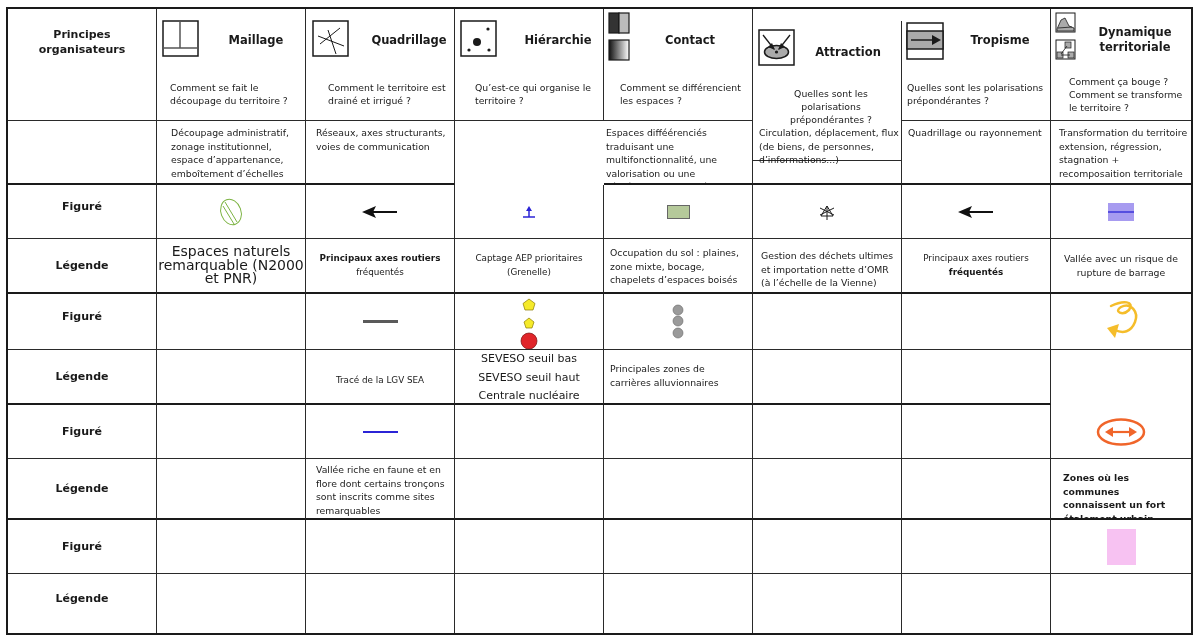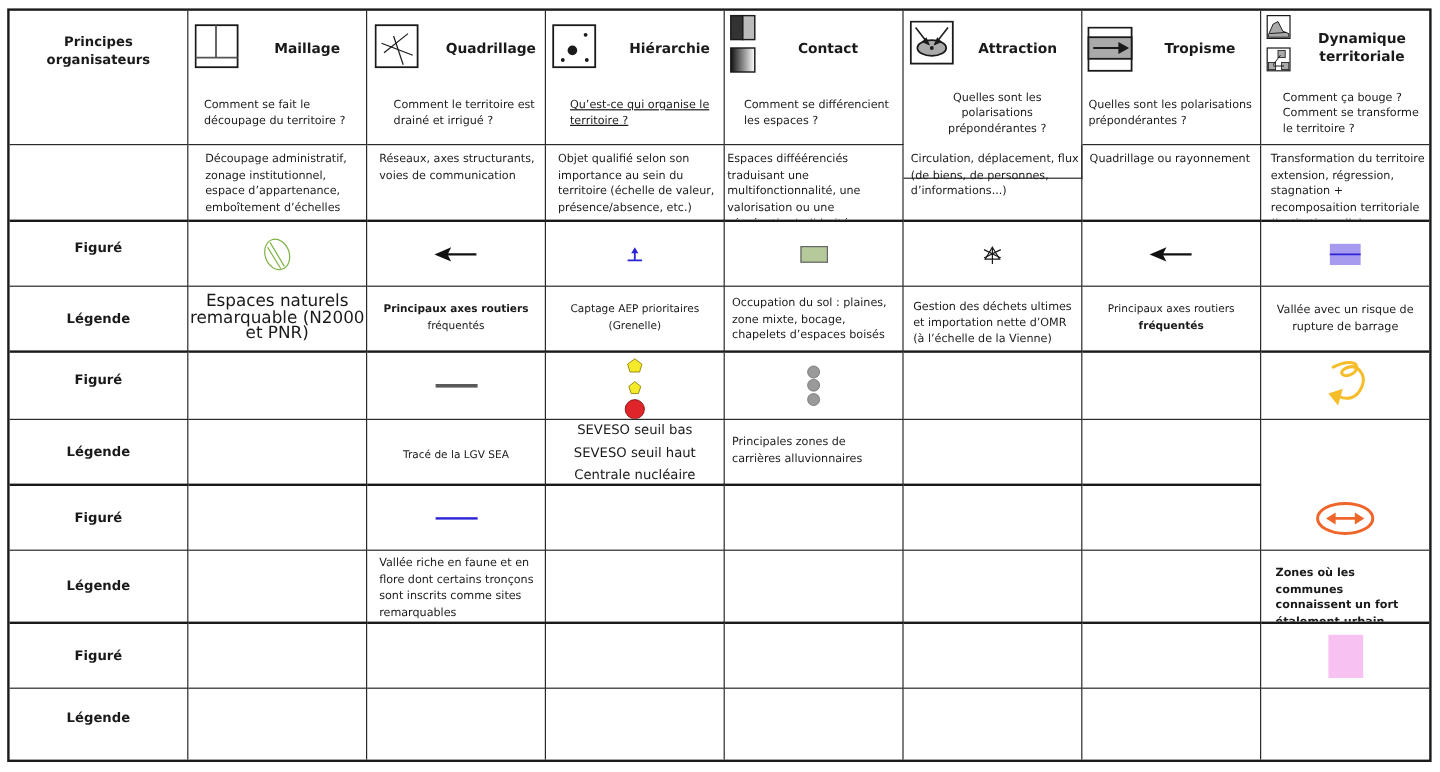--- a/index.html
+++ b/index.html
@@ -48,40 +48,40 @@
 
   <div class="cell" style="left:447px;top:0;width:149px;height:112px;">
     <svg class="icon" style="left:5px;top:11px" width="38" height="38">
       <rect x="1" y="1" width="35" height="35" fill="#fff" stroke="#1a1a1a" stroke-width="1.5"></rect>
       <circle cx="17" cy="22" r="4" fill="#1a1a1a"></circle>
       <circle cx="28" cy="9" r="1.6" fill="#1a1a1a"></circle>
       <circle cx="9" cy="30" r="1.6" fill="#1a1a1a"></circle>
       <circle cx="29" cy="30" r="1.6" fill="#1a1a1a"></circle>
     </svg>
     <div class="hdr-title" style="left:58px;top:24px;width:90px;">Hiérarchie</div>
-    <div class="hdr-q" style="left:20px;top:72px;width:125px;text-decoration:underline;">Qu’est-ce qui organise le territoire ?</div>
+    <div class="hdr-q" style="left:20px;top:72px;width:125px;">Qu’est-ce qui organise le territoire ?</div>
   </div>
 
   <div class="cell" style="left:596px;top:0;width:149px;height:112px;">
     <svg class="icon" style="left:4px;top:3px" width="24" height="56">
       <defs>
         <linearGradient id="cgrad" x1="0" y1="0" x2="1" y2="0">
           <stop offset="0" stop-color="#111"></stop>
           <stop offset="1" stop-color="#fff"></stop>
         </linearGradient>
       </defs>
       <rect x="1" y="1" width="10" height="20" fill="#333" stroke="#1a1a1a" stroke-width="1.2"></rect>
       <rect x="11" y="1" width="10" height="20" fill="#bbb" stroke="#1a1a1a" stroke-width="1.2"></rect>
       <rect x="1" y="28" width="20" height="20" fill="url(#cgrad)" stroke="#1a1a1a" stroke-width="1.2"></rect>
     </svg>
     <div class="hdr-title" style="left:36px;top:24px;width:100px;">Contact</div>
     <div class="hdr-q" style="left:16px;top:72px;width:128px;">Comment se différencient les espaces ?</div>
   </div>
 
-  <div class="cell" style="left:745px;top:0;width:149px;height:140px;">
+  <div class="cell" style="left:745px;top:12px;width:149px;height:140px;">
     <svg class="icon" style="left:5px;top:8px" width="38" height="38">
       <rect x="1" y="1" width="35" height="35" fill="#fff" stroke="#1a1a1a" stroke-width="1.5"></rect>
       <ellipse cx="18.5" cy="23" rx="12" ry="6.5" fill="#aaa" stroke="#1a1a1a" stroke-width="1.5"></ellipse>
       <circle cx="18.5" cy="23" r="1.6" fill="#1a1a1a"></circle>
       <line x1="5" y1="6" x2="16" y2="20" stroke="#1a1a1a" stroke-width="1.3"></line>
       <line x1="32" y1="6" x2="21" y2="20" stroke="#1a1a1a" stroke-width="1.3"></line>
       <polygon points="14,14 17,21 10,18" fill="#1a1a1a"></polygon>
       <polygon points="23,14 20,21 27,18" fill="#1a1a1a"></polygon>
     </svg>
     <div class="hdr-title" style="left:50px;top:24px;width:90px;">Attraction</div>
@@ -111,21 +111,20 @@
       <line x1="6" y1="42" x2="12" y2="34" stroke="#1a1a1a" stroke-width="0.8"></line>
       <line x1="6" y1="43" x2="15" y2="43" stroke="#1a1a1a" stroke-width="0.8"></line>
     </svg>
     <div class="hdr-title" style="left:32px;top:16px;width:104px;">Dynamique territoriale</div>
     <div class="hdr-q" style="left:18px;top:66px;width:118px;">Comment ça bouge ? Comment se transforme le territoire ?</div>
   </div>
 
   <div class="cell thick-b" style="left:0;top:112px;width:149px;height:64px;"></div>
   <div class="cell thick-b txt" style="left:149px;top:112px;width:149px;height:64px;padding:5px 6px 0 14px;">Découpage administratif, zonage institutionnel, espace d’appartenance, emboîtement d’échelles</div>
   <div class="cell thick-b txt" style="left:298px;top:112px;width:149px;height:64px;padding:5px 6px 0 10px;">Réseaux, axes structurants, voies de communication</div>
-  <div class="cell thick-b txt" style="left:447px;top:112px;width:149px;height:64px;padding:5px 6px 0 10px;">Objet qualifié selon son importance au sein du territoire (échelle de valeur, présence/absence, etc.)</div>
   <div class="cell thick-b txt" style="left:596px;top:112px;width:149px;height:64px;padding:5px 2px 0 2px;">Espaces difféérenciés traduisant une multifonctionnalité, une valorisation ou une ségrégation/solidarité</div>
   <div class="cell thick-b txt" style="left:745px;top:112px;width:149px;height:64px;padding:5px 0 0 6px;">Circulation, déplacement, flux (de biens, de personnes, d’informations...)</div>
   <div class="cell thick-b txt" style="left:894px;top:112px;width:149px;height:64px;padding:5px 4px 0 6px;">Quadrillage ou rayonnement</div>
   <div class="cell thick-b txt" style="left:1043px;top:112px;width:140px;height:64px;padding:5px 2px 0 8px;border-right:none;">Transformation du territoire extension, régression, stagnation + recomposaition territoriale (institutionnelle)</div>
 
   <div class="cell rowlabel" style="left:0;top:176px;width:149px;height:54px;padding-bottom:10px;">
       <span>Figuré</span>
     </div>
   <div class="cell center" style="left:149px;top:176px;width:149px;height:54px;">
     <svg width="30" height="30">

